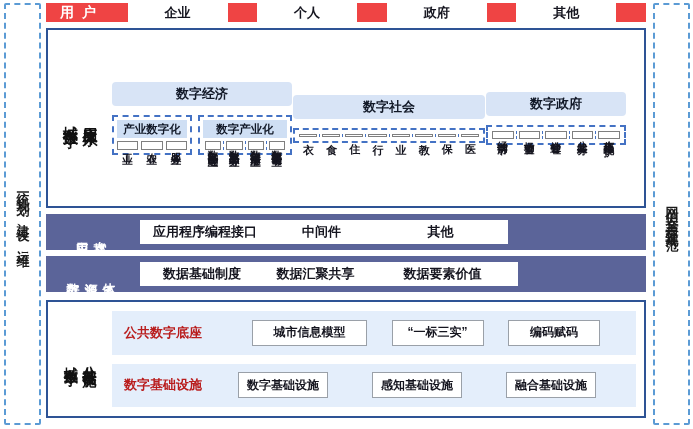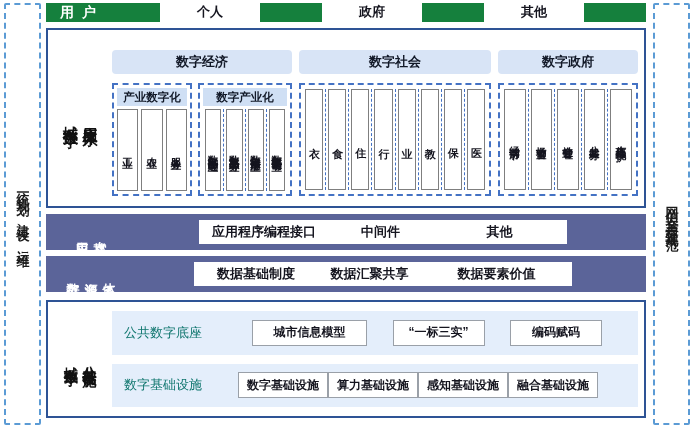--- a/index.html
+++ b/index.html
@@ -19,35 +19,35 @@
     border-radius: 2px;
   }
   .strip-left { left: 4px; }
   .strip-right { right: 3px; }
   .strip .vt { font-size: 13px; font-weight: bold; color: #1a1a1a; letter-spacing: 4px; }
 
   
   .center { position: absolute; left: 46px; top: 3px; width: 600px; }
 
   
-  .users-bar { height: 19px; background: #15803d; display: flex; align-items: flex-end; }
+  .users-bar { height: 19px; background: #ef4444; display: flex; align-items: center; }
   .users-label { color:#fff; font-weight:bold; font-size:14px; margin-left:14px; letter-spacing:2px; white-space:nowrap; }
   .users-boxes { flex:1; display:flex; justify-content:space-evenly; align-items:center; }
   .wbox {
     background:#fff; height:20px; width:100px; display:flex; align-items:center; justify-content:center;
     font-size:13px; font-weight:bold; color:#15151f; white-space:nowrap;
   }
 
   
   .panel { border:2px solid #2e5395; background:#fff; display:flex; }
   .app-panel { margin-top:6px; height:180px; }
   .panel-label { width:64px; display:flex; align-items:center; justify-content:center; column-gap:3px; flex:0 0 64px; }
   .panel-label .vt { font-size:15px; font-weight:bold; letter-spacing:2px; color:#111; line-height:1.1; }
 
-  .sections { flex:1; display:flex; gap:7px; padding:20px 6px 10px 0; }
+  .sections { flex:1; display:flex; gap:1px; padding:11px 6px 10px 0;align-items:center; }
   .sec { display:flex; flex-direction:column; }
   .sec-econ { width:180px; } .sec-social { width:192px; } .sec-gov { width:140px; }
   .sec-hdr {
     height:24px; line-height:24px; background:#d8e4f6; border-radius:4px; text-align:center;
     font-weight:bold; font-size:13px; color:#111827;
   }
 
   .econ-groups { display:flex; gap:6px; flex:1; margin-top:9px; }
   .subgroup { border:2px dashed #4472c4; padding:3px; display:flex; flex-direction:column; }
   .sg-left { width:80px; } .sg-right { flex:1; }
@@ -59,30 +59,30 @@
   .cell { flex:1; display:flex; padding:0 2px; }
   .cell + .cell { border-left:1px dashed #4472c4; }
 
   .group { border:2px dashed #4472c4; flex:1; margin-top:9px; display:flex; padding:4px 2px; }
   .sec-social .col-box .vt { font-size:11px; }
 
   
   .bar { margin-top:6px; height:36px; background:#5b6499; display:flex; align-items:center; }
   .bar-label { display:flex; column-gap:5px; margin-left:16px; width:58px; justify-content:center; flex:0 0 58px; }
   .bar-label .vt { color:#fff; font-size:13px; font-weight:bold; letter-spacing:1px; line-height:1; }
-  .bar-boxes { flex:1; display:flex; align-items:center; justify-content:center; margin:0 20px 0 20px; }
+  .bar-boxes { flex:1; display:flex; align-items:center; justify-content:flex-start; margin:0 20px 0 20px; }
   .bar-boxes .wbox { height:24px; }
   .w130{width:130px} .w115{width:103px} .w135{width:135px} .w136{width:124px} .w140{width:151px}
 
   
   .infra-panel { margin-top:8px; height:118px; }
   .infra-label .vt { font-size:14px; letter-spacing:1.5px; }
   .bands { flex:1; display:flex; flex-direction:column; gap:9px; padding:9px 8px 9px 0; }
   .band { flex:1; background:#e4eefb; display:flex; align-items:center; }
-  .band-title { width:104px; margin-left:12px; font-size:13px; font-weight:normal; color:#0f766e; white-space:nowrap; flex:0 0 104px; }
+  .band-title { width:104px; margin-left:12px; font-size:13px; font-weight:bold; color:#b91c1c; white-space:nowrap; flex:0 0 104px; }
   .band-boxes { flex:1; display:flex; align-items:center; justify-content:space-between; }
   .base-boxes { margin:0 36px 0 24px; }
   .infra-boxes { margin:0 40px 0 10px; }
   .gbox {
     background:#fff; border:1px solid #9aa0a8; height:26px; display:flex; align-items:center; justify-content:center;
     font-size:12px; font-weight:bold; color:#15151f; white-space:nowrap;
   }
   .gw115{width:115px} .gw92{width:92px} .gw90{width:90px}
 </style>
 </head>
@@ -96,20 +96,21 @@
 
   <aside class="strip strip-right">
     <span class="vt">网信安全与标准规范</span>
   </aside>
 
   <main class="center">
 
     <div class="users-bar">
       <span class="users-label">用 户</span>
       <div class="users-boxes">
+        <div class="wbox">企业</div>
         <div class="wbox">个人</div>
         <div class="wbox">政府</div>
         <div class="wbox">其他</div>
       </div>
     </div>
 
     <div class="panel app-panel">
       <div class="panel-label">
         <span class="vt">城市数字</span>
         <span class="vt">应用体系</span>
@@ -277,21 +278,20 @@
           <div class="band-boxes base-boxes">
             <div class="gbox gw115">城市信息模型</div>
             <div class="gbox gw92">“一标三实”</div>
             <div class="gbox gw92">编码赋码</div>
           </div>
         </div>
         <div class="band">
           <span class="band-title">数字基础设施</span>
           <div class="band-boxes infra-boxes">
             <div class="gbox gw90">数字基础设施</div>
-            <div class="gbox gw90">算力基础设施</div>
             <div class="gbox gw90">感知基础设施</div>
             <div class="gbox gw90">融合基础设施</div>
           </div>
         </div>
       </div>
     </div>
 
   </main>
 </div>
 

